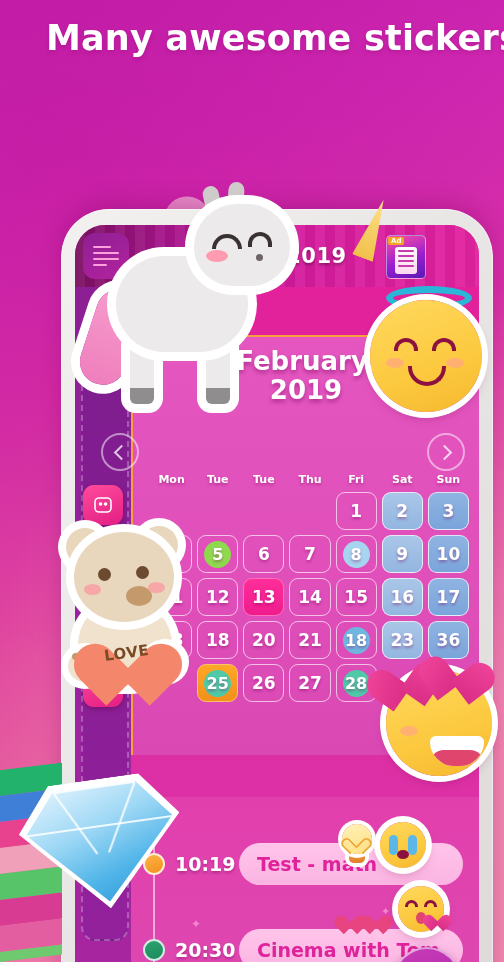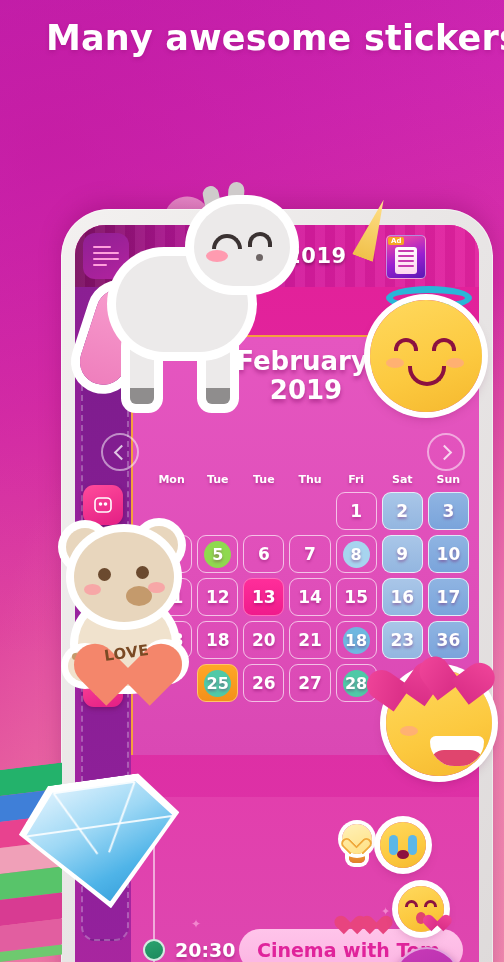--- a/index.html
+++ b/index.html
@@ -421,20 +421,27 @@
   </div>
 
 
   <div class="events">
     <div class="timeline"></div>
     <span class="sparkle" style="left:60px;top:120px;font-size:12px;">✦</span>
     <span class="sparkle" style="left:130px;top:150px;font-size:16px;">✦</span>
     <span class="sparkle" style="left:250px;top:108px;font-size:11px;">✦</span>
     <span class="sparkle" style="left:300px;top:160px;font-size:13px;">✦</span>
 
+    <div class="ev ev1">
+      <div class="node"></div>
+      <div class="time">10:19</div>
+      <div class="pill">
+        <span>Test - math</span>
+      </div>
+    </div>
     <div class="ev ev2">
       <div class="node"></div>
       <div class="time">20:30</div>
       <div class="pill">
         <span>Cinema with Tom</span>
       </div>
     </div>
 
     <div class="fab"></div>
   </div>

